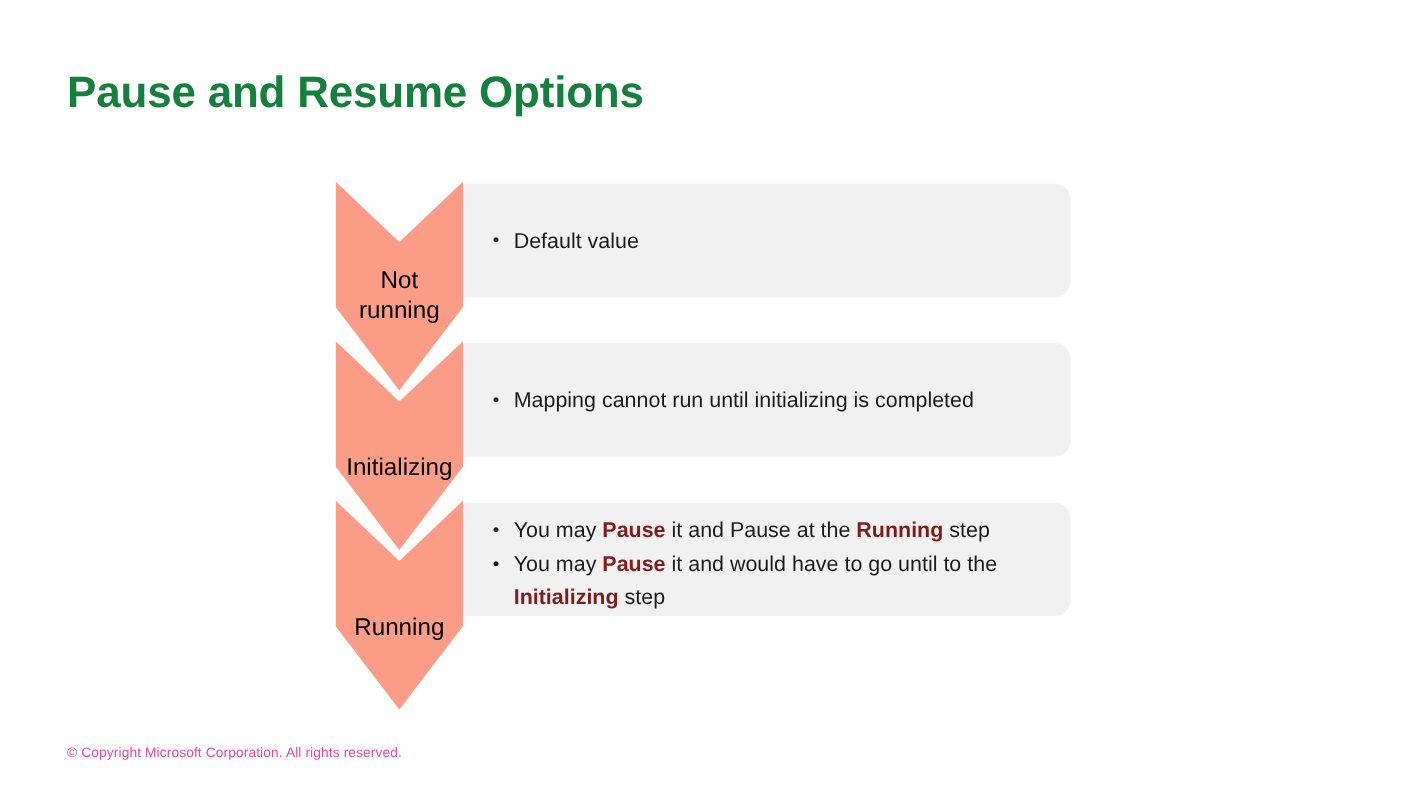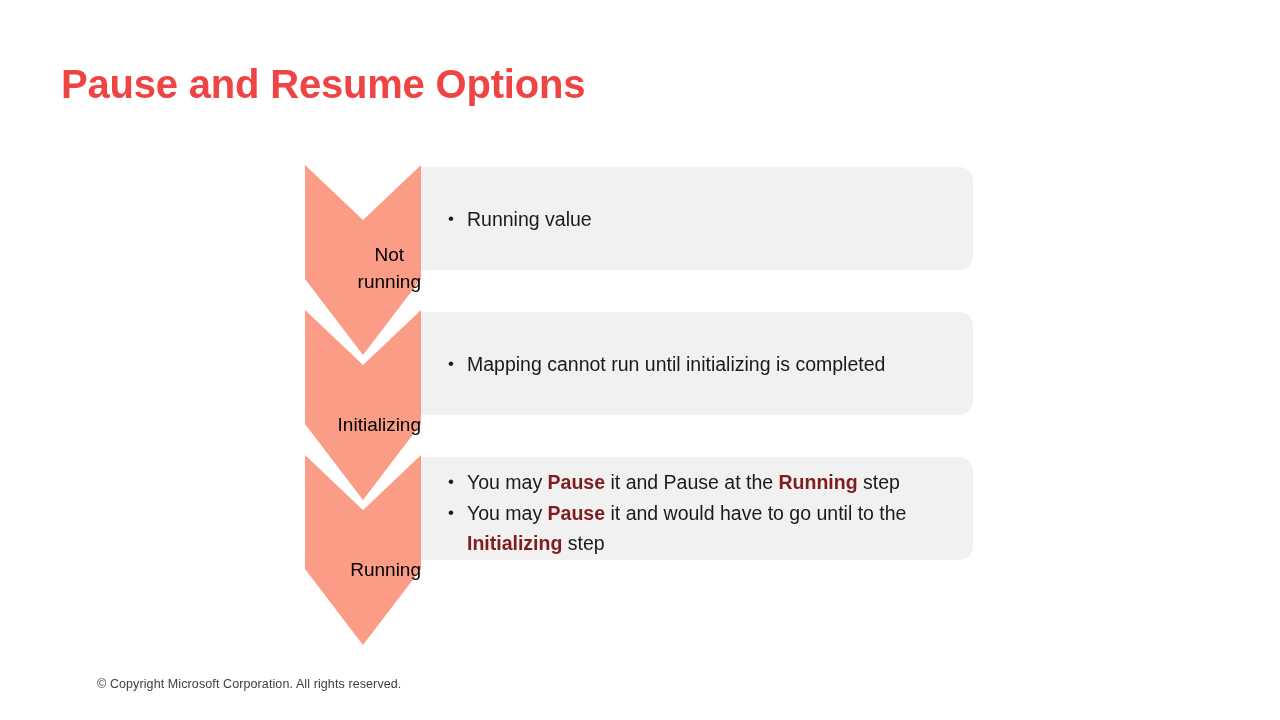--- a/index.html
+++ b/index.html
@@ -19,21 +19,21 @@
 
   
   .slide-title {
     position: absolute;
     left: 61px;
     top: 62px;
     font-size: 40px;
     font-weight: bold;
     letter-spacing: -0.2px;
     line-height: 1.12;
-    color: #ef4444;
+    color: #15803d;
     white-space: nowrap;
   }
 
   
   .process {
     position: absolute;
     left: 0;
     top: 0;
     width: 1280px;
     height: 720px;
@@ -112,55 +112,54 @@
   }
 
   .chevron-label {
     position: absolute;
     left: 0;
     top: 0;
     width: 116px;
     height: 190px;
     display: flex;
     align-items: center;
-    justify-content: flex-end;
+    justify-content: center;
     text-align: center;
-    font-size: 19px;
+    font-size: 22px;
     line-height: 27px;
     color: #000000;
     pointer-events: none;
     padding-top: 16px;
   }
   .stage-2 .chevron-label,
   .stage-3 .chevron-label { padding-top: 38px; }
 
   
   .footer {
     position: absolute;
     left: 61px;
     top: 677px;
     font-size: 12.5px;
-    color: #404040;
+    color: #ec4899;
     letter-spacing: 0.1px;
     white-space: nowrap;
-    margin-left: 36px;
   }
 </style>
 </head>
 <body>
 
 <div class="slide-title">Pause and Resume Options</div>
 
 <div class="process">
 
   <div class="stage stage-1">
     <div class="panel">
       <div class="panel-body">
         <ul class="bullets">
-          <li><span>Running value</span></li>
+          <li><span>Default value</span></li>
         </ul>
       </div>
     </div>
     <div class="chevron"></div>
     <div class="chevron-label">
       <div>
         <span>Not</span><br>
         <span>running</span>
       </div>
     </div>

